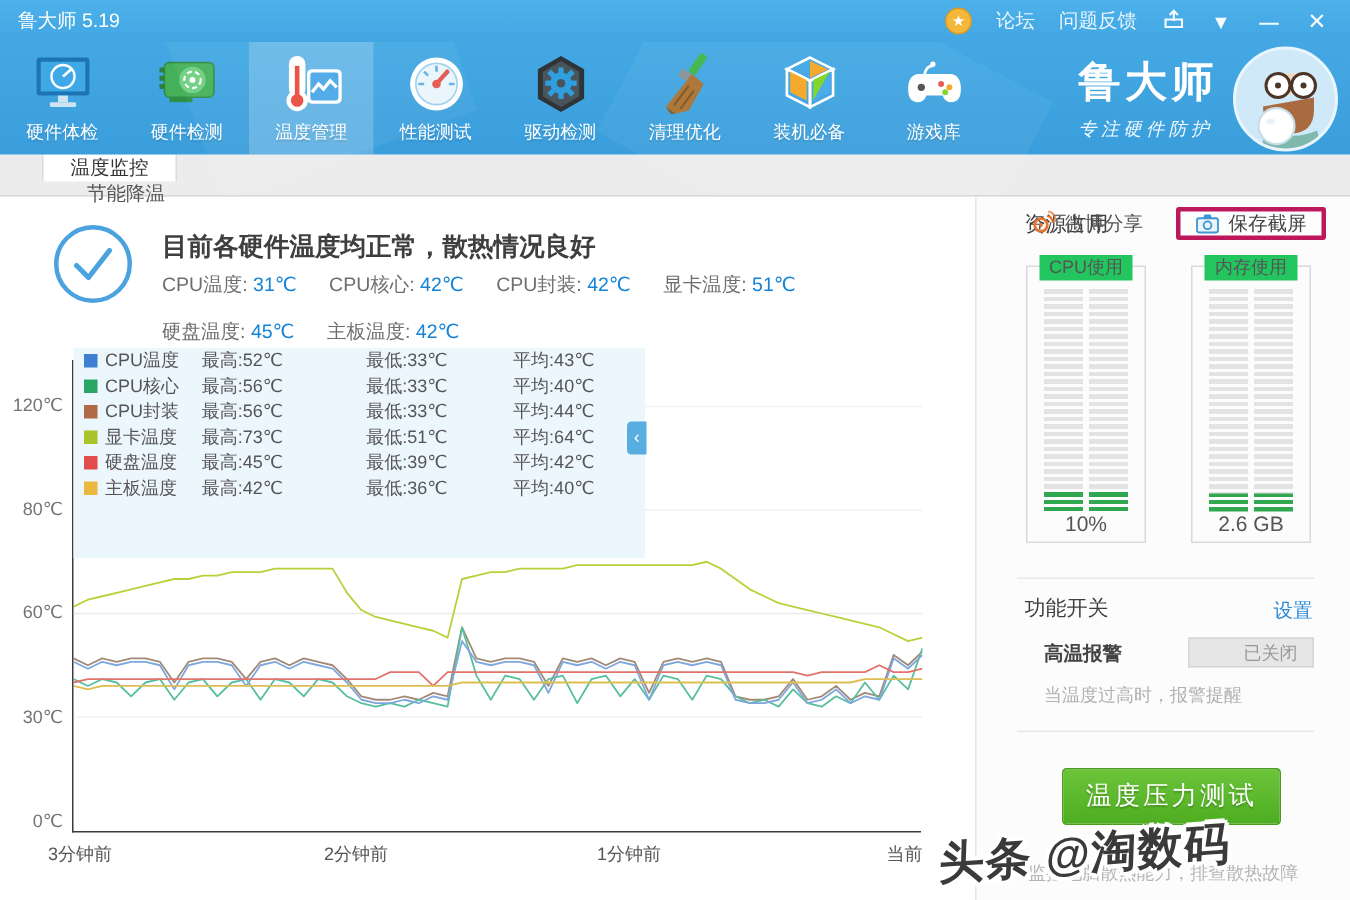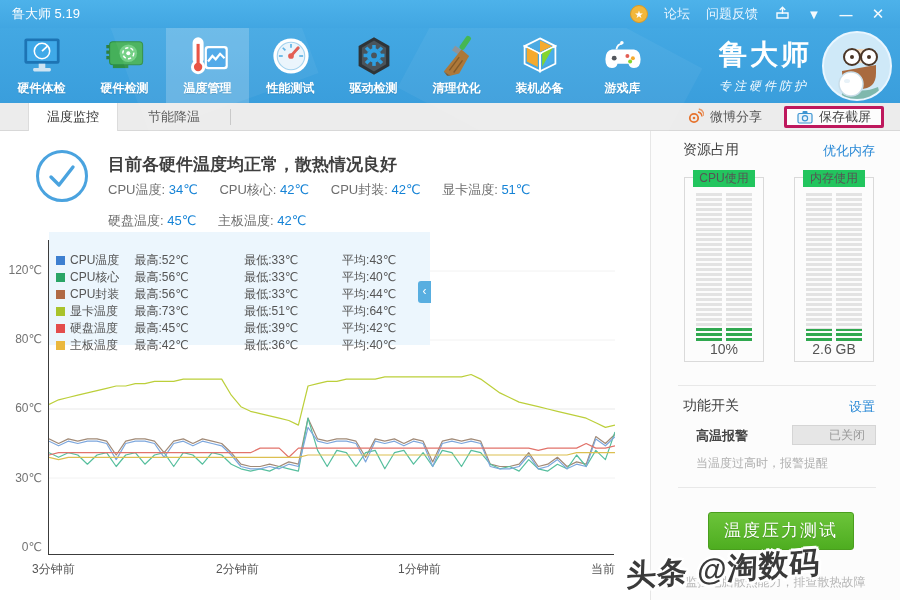--- a/index.html
+++ b/index.html
@@ -19,52 +19,52 @@
   
   .nav { position:absolute; left:0; top:28px; width:900px; height:75px;
     background:linear-gradient(180deg,#43a8e3,#3a9edc); display:flex; z-index:9; }
   .deco1,.deco2{ position:absolute; background:rgba(255,255,255,.05); pointer-events:none; }
   .deco1{ left:420px; top:-30px; width:260px; height:160px; transform:rotate(28deg); }
   .deco2{ left:120px; top:-60px; width:180px; height:140px; transform:rotate(-20deg); }
   .nav-item { width:83px; height:75px; display:flex; flex-direction:column; align-items:center;
     justify-content:flex-start; padding-top:6px; cursor:pointer; }
   .nav-item.active { background:rgba(255,255,255,.20); }
   .nav-item svg { width:44px; height:44px; }
-  .nav-label { color:#fff; font-size:12px; margin-top:2px; text-shadow:0 1px 1px rgba(0,0,0,.12);font-weight:bold; }
+  .nav-label { color:#fff; font-size:12px; margin-top:2px; text-shadow:0 1px 1px rgba(0,0,0,.12); }
   .brand-wrap { margin-left:auto; display:flex; align-items:center; margin-right:8px; }
   .brand-text { text-align:left; margin-right:10px; }
   .brand-name { color:#fff; font-size:28px; font-weight:bold; letter-spacing:3px;text-align:right; }
   .brand-sub { color:#f2faff; font-size:12px; letter-spacing:3px; margin-top:4px; font-style:italic; }
   .mascot { width:70px; height:70px; border-radius:50%; background:#cfe9f8; position:relative;
     overflow:hidden; border:2px solid #e9f6ff; }
 
   
   .tabbar { position:absolute; left:0; top:103px; width:900px; height:28px; background:#ececec;
-    border-bottom:1px solid #d8d8d8; display:flex; align-items:stretch; padding-left:28px; z-index:8; }
+    border-bottom:1px solid #d8d8d8; display:flex; align-items:stretch; padding-left:28px; z-index:8;flex-direction:column; }
   .tab { width:90px; display:flex; align-items:center; justify-content:center; font-size:13px;
     color:#555; cursor:pointer; }
   .tab:nth-child(2){ width:112px; }
   .tab.active { background:#fff; color:#333; border-left:1px solid #dcdcdc; border-right:1px solid #dcdcdc; margin-bottom:-1px; }
   .tab-sep { width:1px; height:16px; background:#c9c9c9; align-self:center; }
   .tabbar-right { margin-left:auto; display:flex; align-items:center; gap:22px; margin-right:16px; }
   .weibo-share { display:flex; gap:6px; font-size:13px; color:#555; cursor:pointer; }
   .shot-btn { display:flex; align-items:center; gap:6px; font-size:13px; color:#444; background:#fdfdfd;
     border:3px solid #be185d; border-radius:2px; height:22px; padding:0 10px; cursor:pointer; }
 
   
   .main { position:absolute; left:0; top:131px; width:650px; height:469px; background:#fff; }
   .check-circle { position:absolute; left:36px; top:19px; width:52px; height:52px; border-radius:50%;
     border:3px solid #4aa3df; }
   .headline { position:absolute; left:108px; top:22px; font-size:17px; font-weight:bold; color:#3f3f3f; }
   .temp-row { position:absolute; left:108px; font-size:13px; color:#6e6e6e; white-space:nowrap; }
   .temp-row .ti { margin-right:18px; }
   .temp-row .tv { color:#1583d6; }
 
-  .legend-panel { position:absolute; left:49px; top:101px; width:381px; height:113px;
-    background:#ecf6fd; z-index:3; padding-top:20px; }
+  .legend-panel { position:absolute; left:49px; top:101px; width:381px; height:140px;
+    background:#ecf6fd; z-index:3; padding-top:0; }
   .lg-row { display:flex; align-items:center; height:17px; font-size:12px; color:#555; padding-left:7px; }
   .lg-sw { width:9px; height:9px; margin-right:5px; flex:0 0 auto; }
   .lg-name { width:66px; }
   .lg-max { width:100px; }
   .lg-min { width:92px; margin-left:12px; }
   .lg-avg { width:90px; margin-left:8px; }
   .collapse-tab { position:absolute; left:418px; top:150px; width:13px; height:22px; background:#58aee0;
     color:#fff; font-size:12px; line-height:21px; text-align:center; border-radius:3px 0 0 3px;
     cursor:pointer; z-index:4; }
 
@@ -295,21 +295,21 @@
 
 <div class="main">
   <div class="check-circle">
     <svg viewBox="0 0 46 46" width="46" height="46">
       <path d="M12 24 L20 32 L34 14" fill="none" stroke="#4aa3df" stroke-width="3.4" stroke-linecap="round" stroke-linejoin="round"></path>
     </svg>
   </div>
   <div class="headline">目前各硬件温度均正常，散热情况良好</div>
 
   <div class="temp-row" style="top:50px;">
-    <span class="ti"><span>CPU温度:</span> <span class="tv">34℃</span></span>
+    <span class="ti"><span>CPU温度:</span> <span class="tv">31℃</span></span>
     <span class="ti"><span>CPU核心:</span> <span class="tv">42℃</span></span>
     <span class="ti"><span>CPU封装:</span> <span class="tv">42℃</span></span>
     <span class="ti"><span>显卡温度:</span> <span class="tv">51℃</span></span>
   </div>
   <div class="temp-row" style="top:81px;">
     <span class="ti"><span>硬盘温度:</span> <span class="tv">45℃</span></span>
     <span class="ti"><span>主板温度:</span> <span class="tv">42℃</span></span>
   </div>
 
   <div class="ytick" style="top:132px;">120℃</div>

